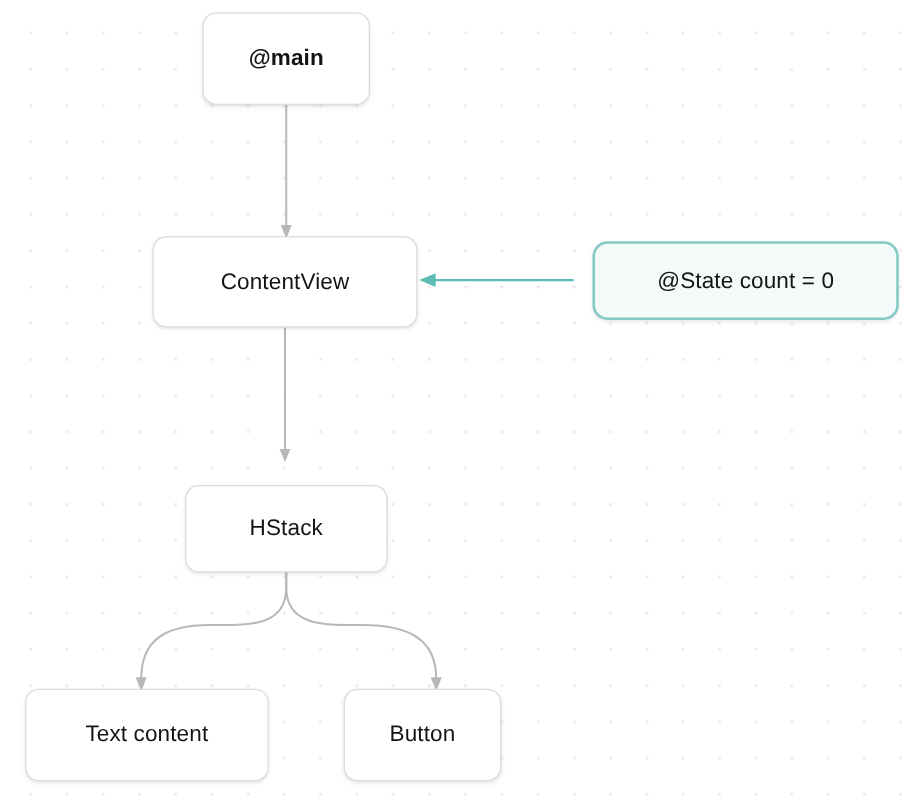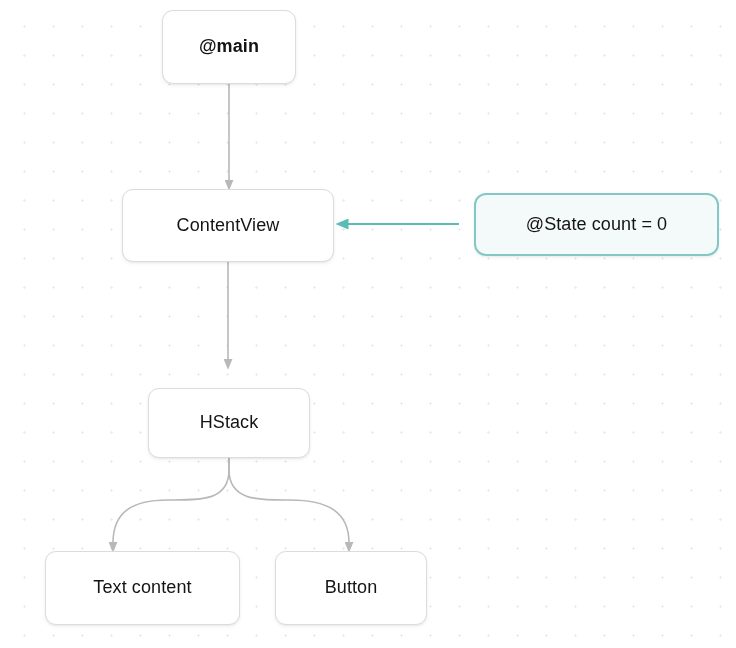--- a/index.html
+++ b/index.html
@@ -57,22 +57,22 @@
     background: #f3faf9;
     border: 2px solid #82c9c5;
     border-radius: 12px;
     box-shadow: 0 1px 2px rgba(0,0,0,0.05), 0 2px 5px rgba(0,0,0,0.04);
   }
   
   #node-main      { left: 162px; top: 10px;  width: 134px; height: 74px; }
   #node-contentview { left: 122px; top: 189px; width: 212px; height: 73px; }
   #node-state     { left: 461px; top: 193px; width: 245px; height: 63px; margin-left: 13px; }
   #node-hstack    { left: 148px; top: 368px; width: 162px; height: 70px; margin-top: 20px; }
-  #node-text      { left: 20px;  top: 551px; width: 195px; height: 74px; margin-left: 25px; }
-  #node-button    { left: 275px; top: 551px; width: 152px; height: 74px; }
+  #node-text      { left: 20px;  top: 551px; width: 195px; height: 74px; }
+  #node-button    { left: 275px; top: 551px; width: 126px; height: 74px; }
 </style>
 </head>
 <body>
 
 <div id="canvas">
 
   <svg id="edge-layer" viewBox="0 0 736 648" width="736" height="648" xmlns="http://www.w3.org/2000/svg">
     <defs>
       <marker id="arrow-gray" markerWidth="11" markerHeight="9" refX="1.2" refY="4.5" orient="auto" markerUnits="userSpaceOnUse">
         <path d="M0,0 L11,4.5 L0,9 z" fill="#b8b8b8"></path>

